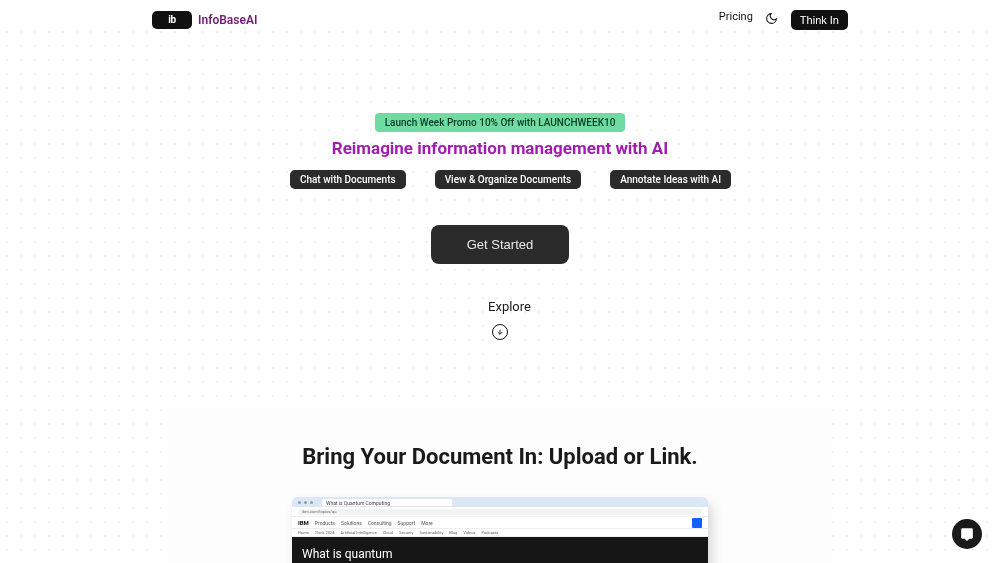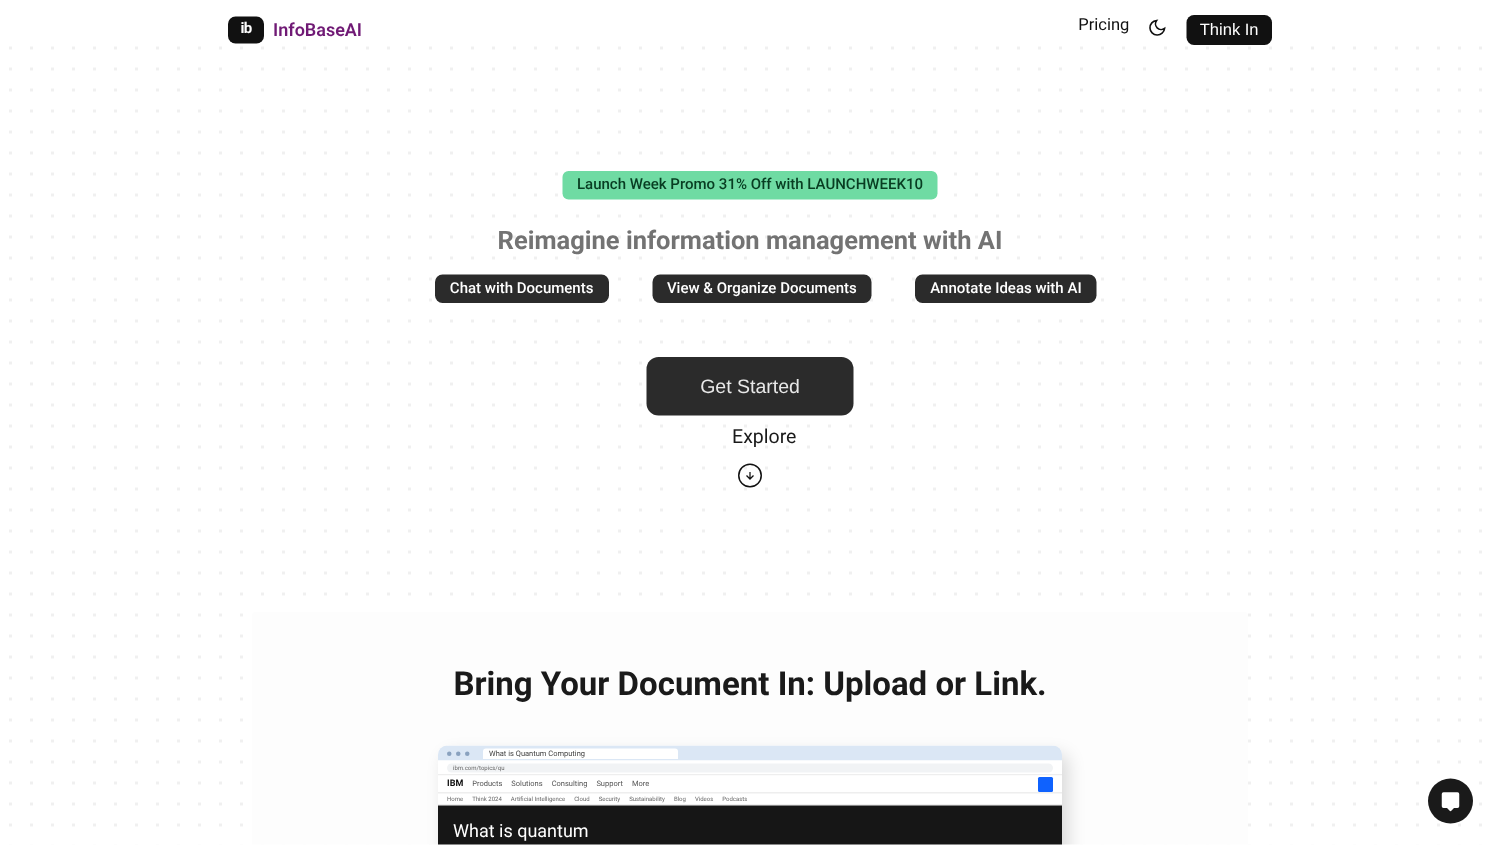--- a/index.html
+++ b/index.html
@@ -33,21 +33,21 @@
     justify-content: space-between;
     height: 25px;
     padding: 14px 152px 0 152px;
   }
   .brand {
     display: flex;
     align-items: center;
     gap: 6px;
   }
   .brand-logo {
-    width: 24px;
+    width: 40px;
     height: 18px;
     background: #111;
     border-radius: 5px;
     display: flex;
     align-items: center;
     justify-content: center;
     color: #fff;
     font-size: 10px;
     font-weight: 700;
     letter-spacing: -0.5px;
@@ -83,22 +83,22 @@
   .headline {
     font-size: 44px;
     font-weight: 800;
     color: #1a1a1a;
     letter-spacing: -1px;
     margin-top: 14px;
   }
   .subhead {
     font-size: 17px;
     font-weight: 700;
-    color: #737373;
-    margin-top: 18px;
+    color: #a21caf;
+    margin-top: 6px;
   }
   .pills {
     display: flex;
     gap: 8px;
     justify-content: center;
     margin-top: 12px;
   }
   .pill {
     background: #2b2b2b;
     color: #fff;
@@ -113,21 +113,21 @@
     background: #2b2b2b;
     color: #e8e8e8;
     border: none;
     border-radius: 8px;
     padding: 12px 36px;
     font-size: 13px;
     font-weight: 500;
     cursor: pointer;
   }
   .explore {
-    margin-top: 7px;
+    margin-top: 35px;
     font-size: 13px;
     color: #1a1a1a;
     padding-left: 19px;
   }
   .explore-icon {
     margin-top: 10px;
     display: flex;
     justify-content: center;
   }
   .explore-icon .circ {
@@ -274,21 +274,21 @@
     <div class="theme-toggle">
       <svg width="13" height="13" viewBox="0 0 24 24" fill="none" stroke="currentColor" stroke-width="2">
           <path d="M21 12.79A9 9 0 1 1 11.21 3 7 7 0 0 0 21 12.79z"></path>
         </svg>
     </div>
     <button class="signin-btn">Think In</button>
   </div>
 </div>
 
 <div class="hero">
-  <div class="promo-badge">Launch Week Promo 31% Off with LAUNCHWEEK10</div>
+  <div class="promo-badge">Launch Week Promo 10% Off with LAUNCHWEEK10</div>
   <div class="subhead">Reimagine information management with AI</div>
   <div class="pills">
     <div class="pill">Chat with Documents</div>
     <div class="pill">View &amp; Organize Documents</div>
     <div class="pill">Annotate Ideas with AI</div>
   </div>
   <div>
     <button class="cta-btn">Get Started</button>
   </div>
   <div class="explore">Explore</div>

